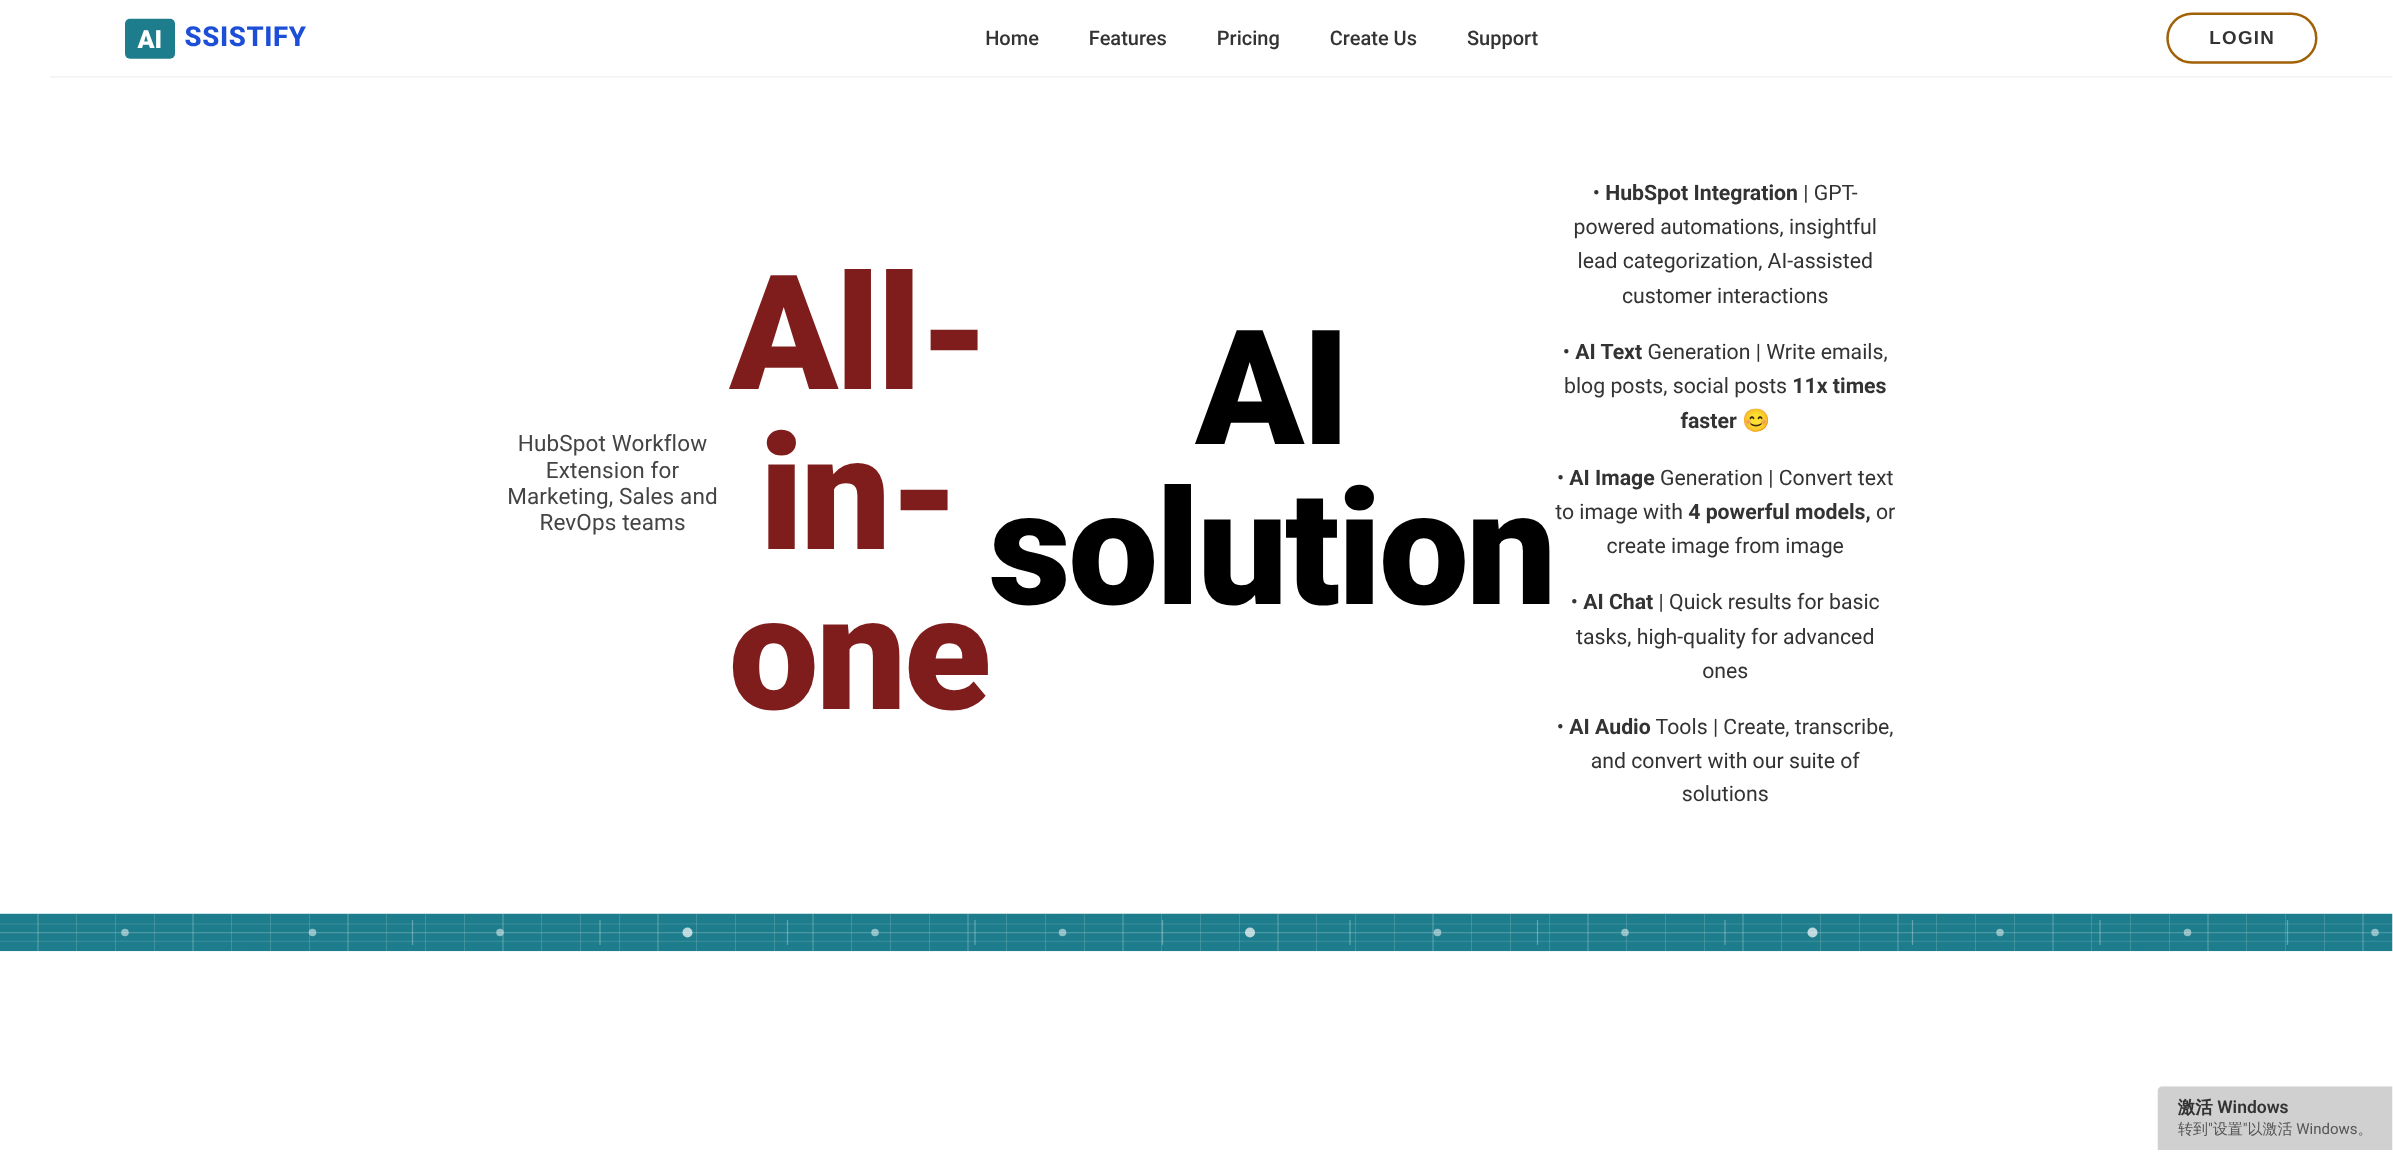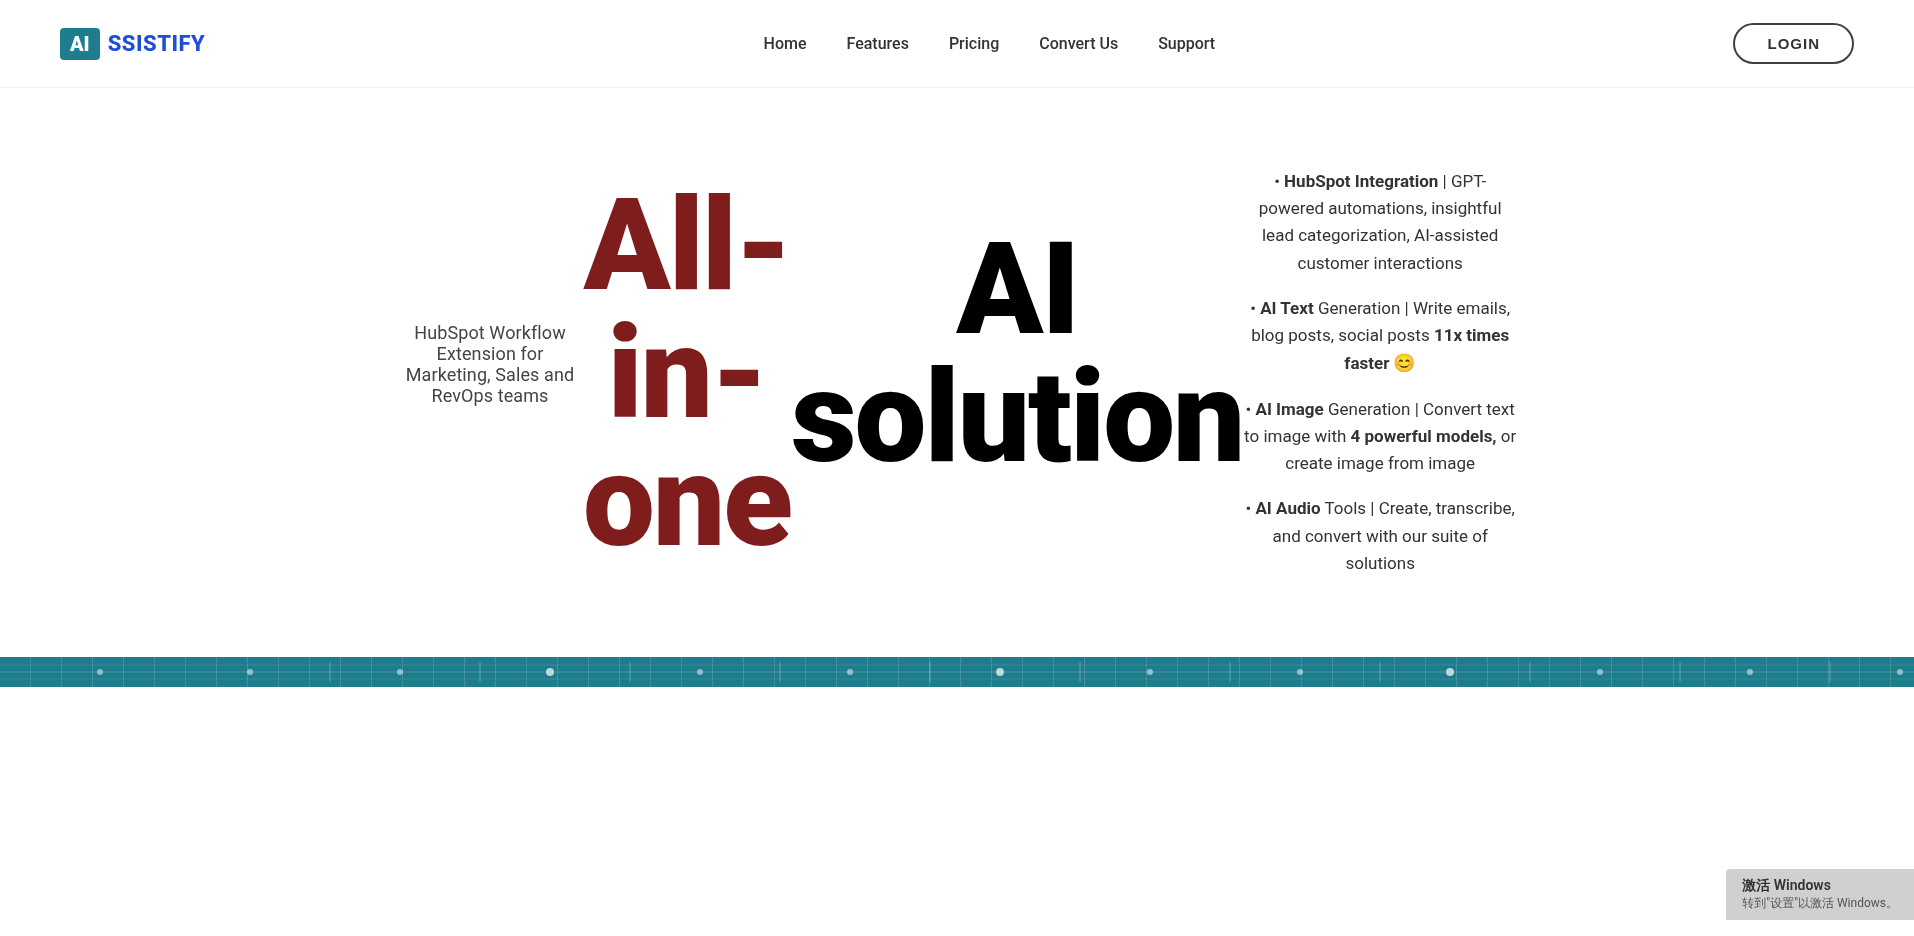--- a/index.html
+++ b/index.html
@@ -14,26 +14,27 @@
       color: #222;
       overflow-x: hidden;
     }
 
     
     .navbar {
       display: flex;
       align-items: center;
       justify-content: space-between;
       padding: 0 60px;
-      height: 88px;
+      height: 62px;
       background: #fff;
       border-bottom: 1px solid #f0f0f0;
       position: sticky;
       top: 0;
       z-index: 100;
+      margin-left: 40px;
     }
 
     .logo-wrapper {
       display: flex;
       align-items: center;
       gap: 8px;
       text-decoration: none;
     }
 
     .logo-box {
@@ -64,21 +65,21 @@
 
     .nav-links li a {
       text-decoration: none;
       color: #333;
       font-size: 16px;
       font-weight: 500;
       transition: color 0.2s;
     }
 
     .login-btn {
-      border: 2px solid #404040;
+      border: 2px solid #a16207;
       background: transparent;
       color: #333;
       font-size: 15px;
       font-weight: 600;
       padding: 10px 32px;
       border-radius: 50px;
       cursor: pointer;
       letter-spacing: 1px;
       transition: background 0.2s, color 0.2s;
     }
@@ -200,21 +201,21 @@
     <li>
       <a href="#">Home</a>
     </li>
     <li>
       <a href="#">Features</a>
     </li>
     <li>
       <a href="#">Pricing</a>
     </li>
     <li>
-      <a href="#">Convert Us</a>
+      <a href="#">Create Us</a>
     </li>
     <li>
       <a href="#">Support</a>
     </li>
   </ul>
 
   <button class="login-btn">LOGIN</button>
 </nav>
 
 <section class="hero">
@@ -237,20 +238,24 @@
       <span class="emoji"> 😊</span>
     </p>
 
     <p class="feature-line">
       • <strong>AI Image</strong>
       <span> Generation | Convert text to image with </span>
       <strong>4 powerful models,</strong>
       <span> or create image from image</span>
     </p>
 
+    <p class="feature-line">
+      • <strong>AI Chat</strong>
+      <span> | Quick results for basic tasks, high-quality for advanced ones</span>
+    </p>
 
     <p class="feature-line">
       • <strong>AI Audio</strong>
       <span> Tools | Create, transcribe, and convert with our suite of solutions</span>
     </p>
 
   </div>
 </section>
 
 <div class="bottom-strip">

